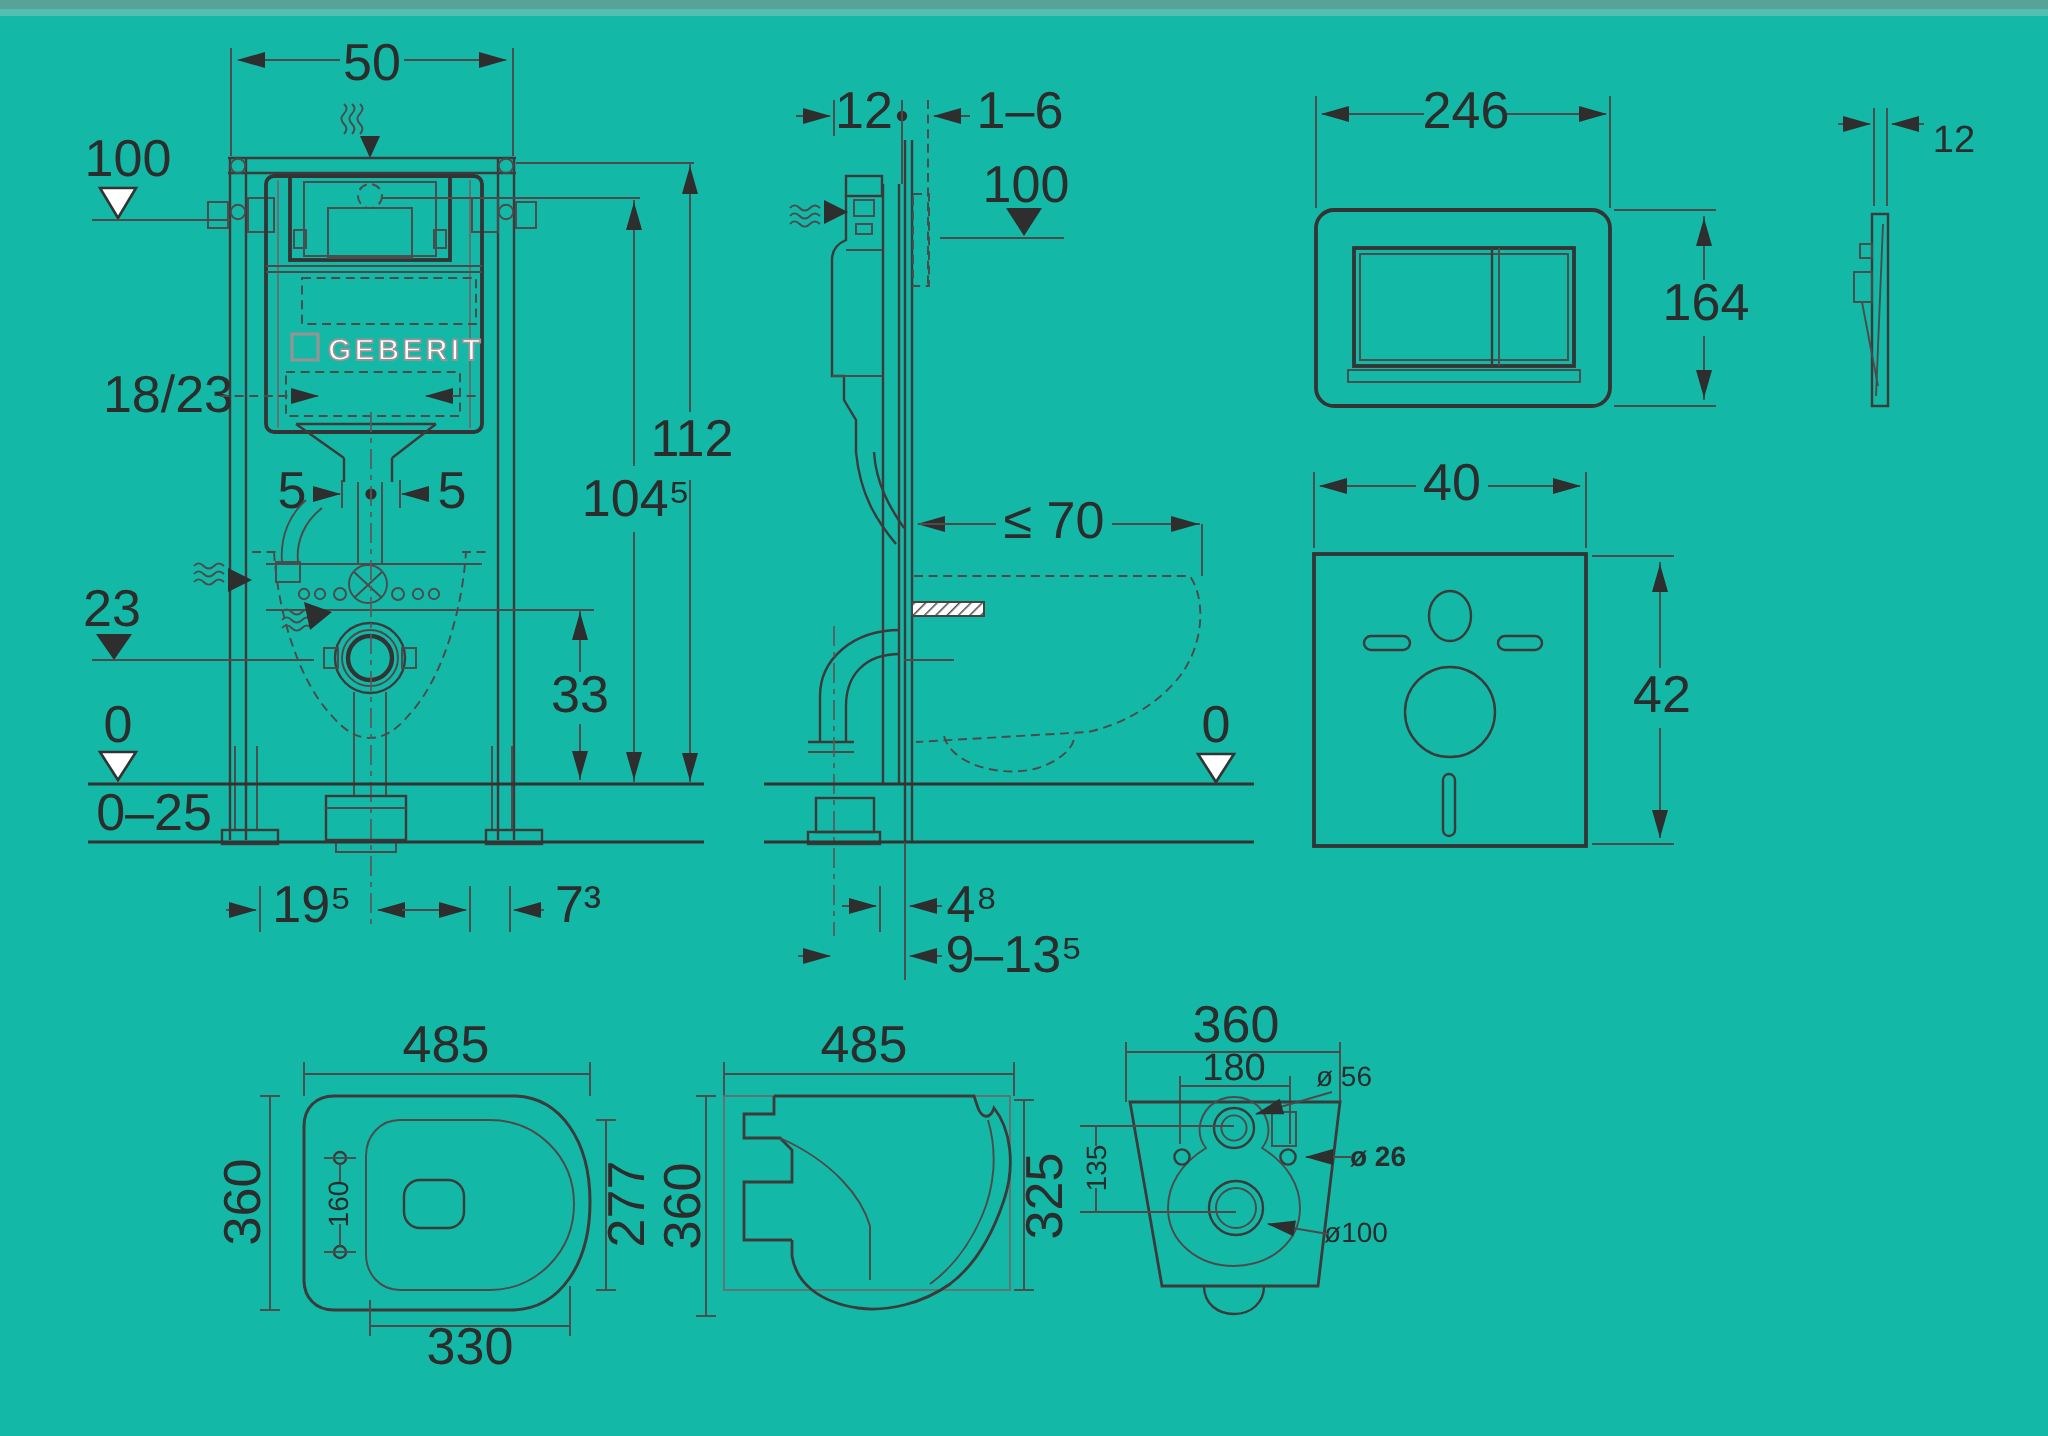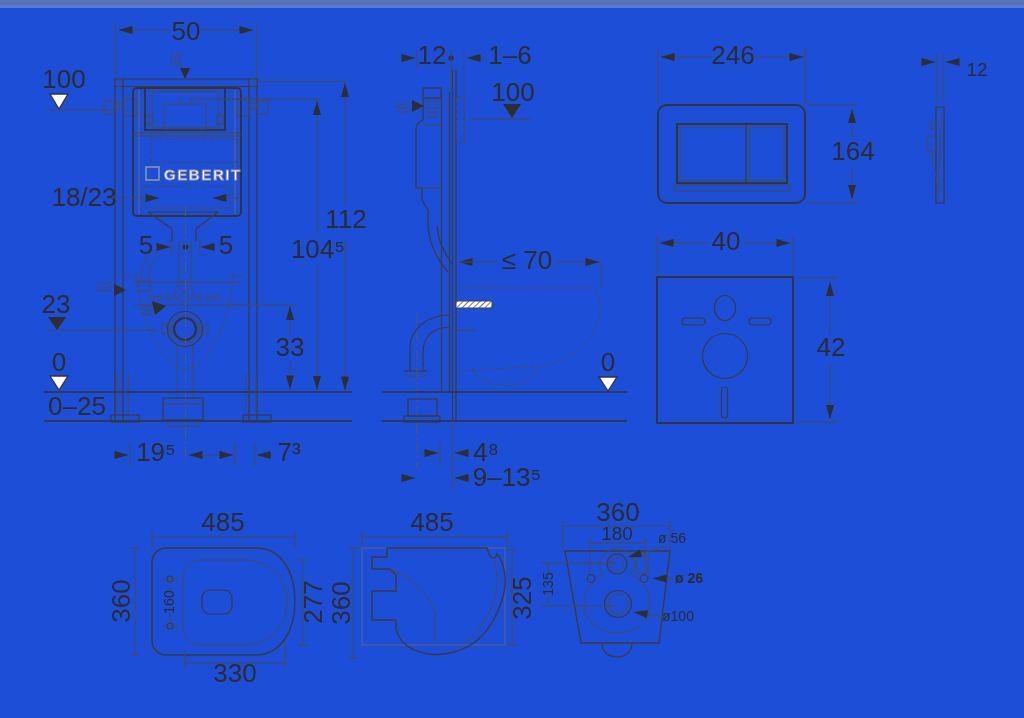--- a/index.html
+++ b/index.html
@@ -1,16 +1,16 @@
 <!DOCTYPE html>
 <html><head>
 <meta charset="utf-8">
 <style>
   html,body{margin:0;padding:0;background:#fff;}
-  .canvas{position:relative;width:1024px;height:718px;background:#1d4ed8;overflow:hidden;
+  .canvas{position:relative;width:1024px;height:718px;background:#14b8a6;overflow:hidden;
           font-family:"Liberation Sans","DejaVu Sans",sans-serif;}
   svg text{font-family:"Liberation Sans","DejaVu Sans",sans-serif;fill:#2c2c2c;}
   .dim{font-size:26px;}
   .dim-m{font-size:19px;}
   .dim-s{font-size:14px;}
   .b{font-weight:bold;}
   .logo-text{font-size:15px;font-weight:bold;letter-spacing:1.6px;fill:#ffffff;stroke:#949494;stroke-width:0.9px;}
   .s1{fill:none;stroke:#3b3b3b;stroke-width:1.2;}
   .s2{fill:none;stroke:#343434;stroke-width:1.9;}
   .thin{fill:none;stroke:#4b4b4b;stroke-width:0.95;}

